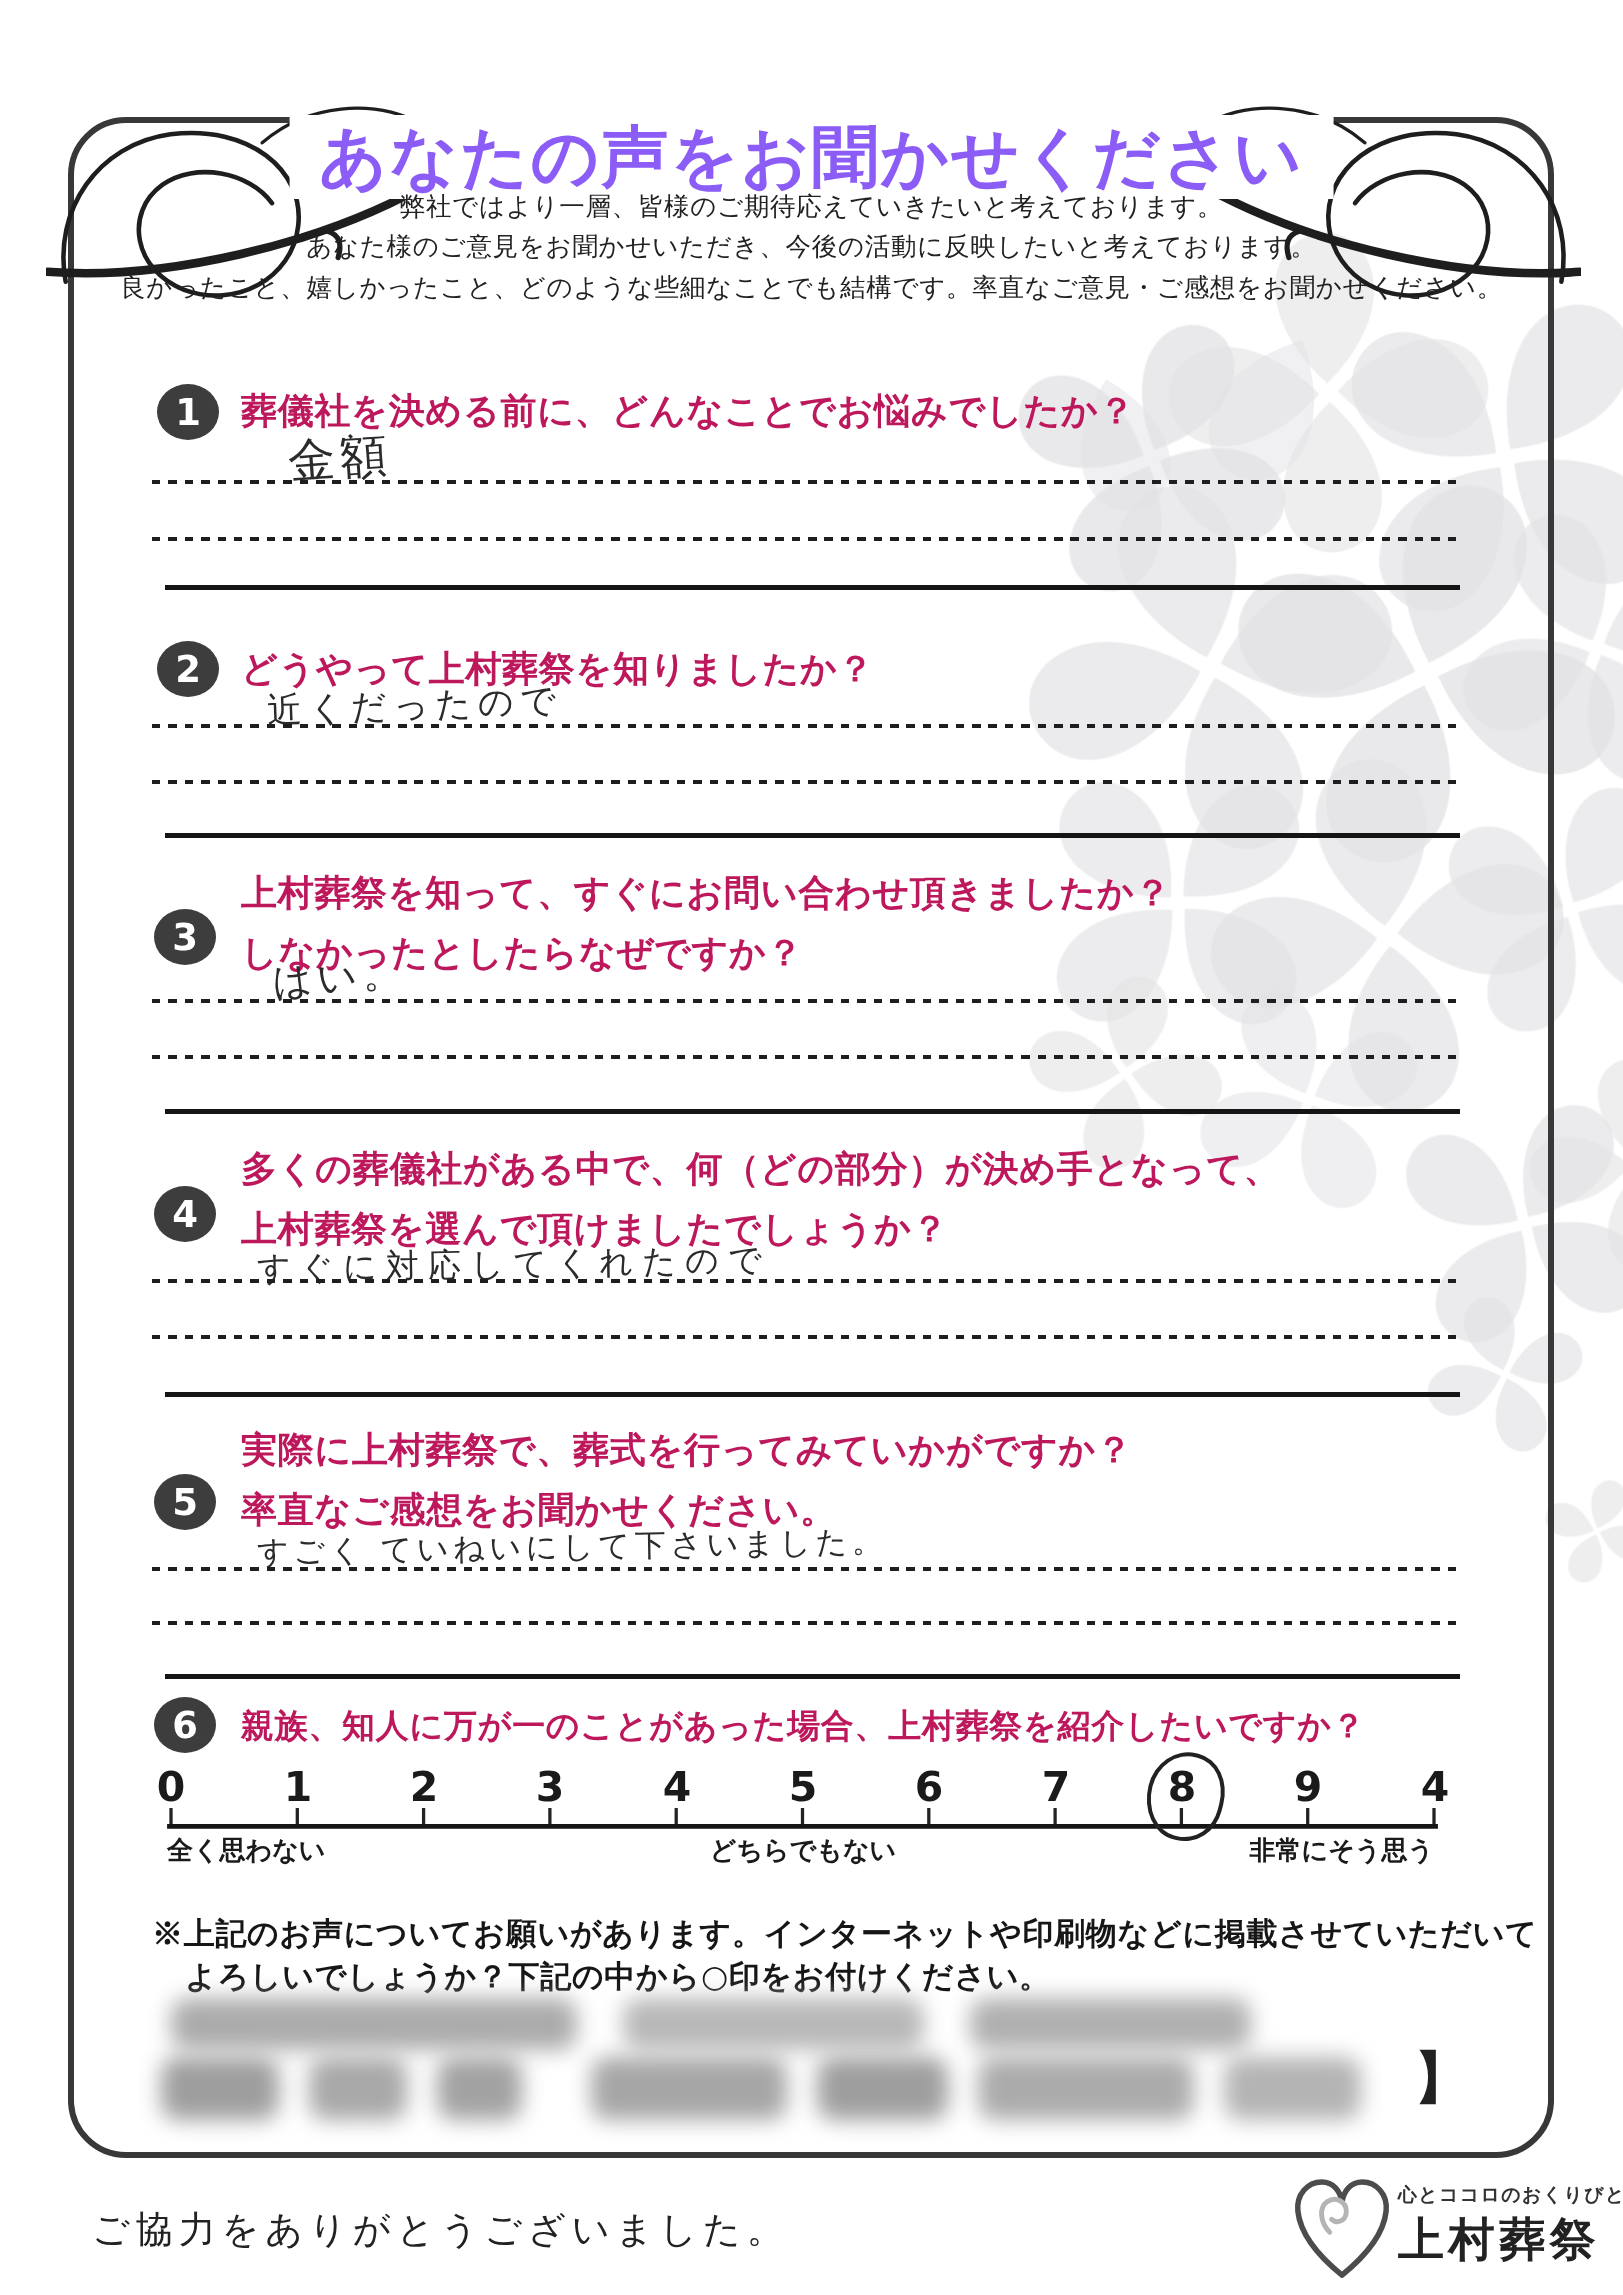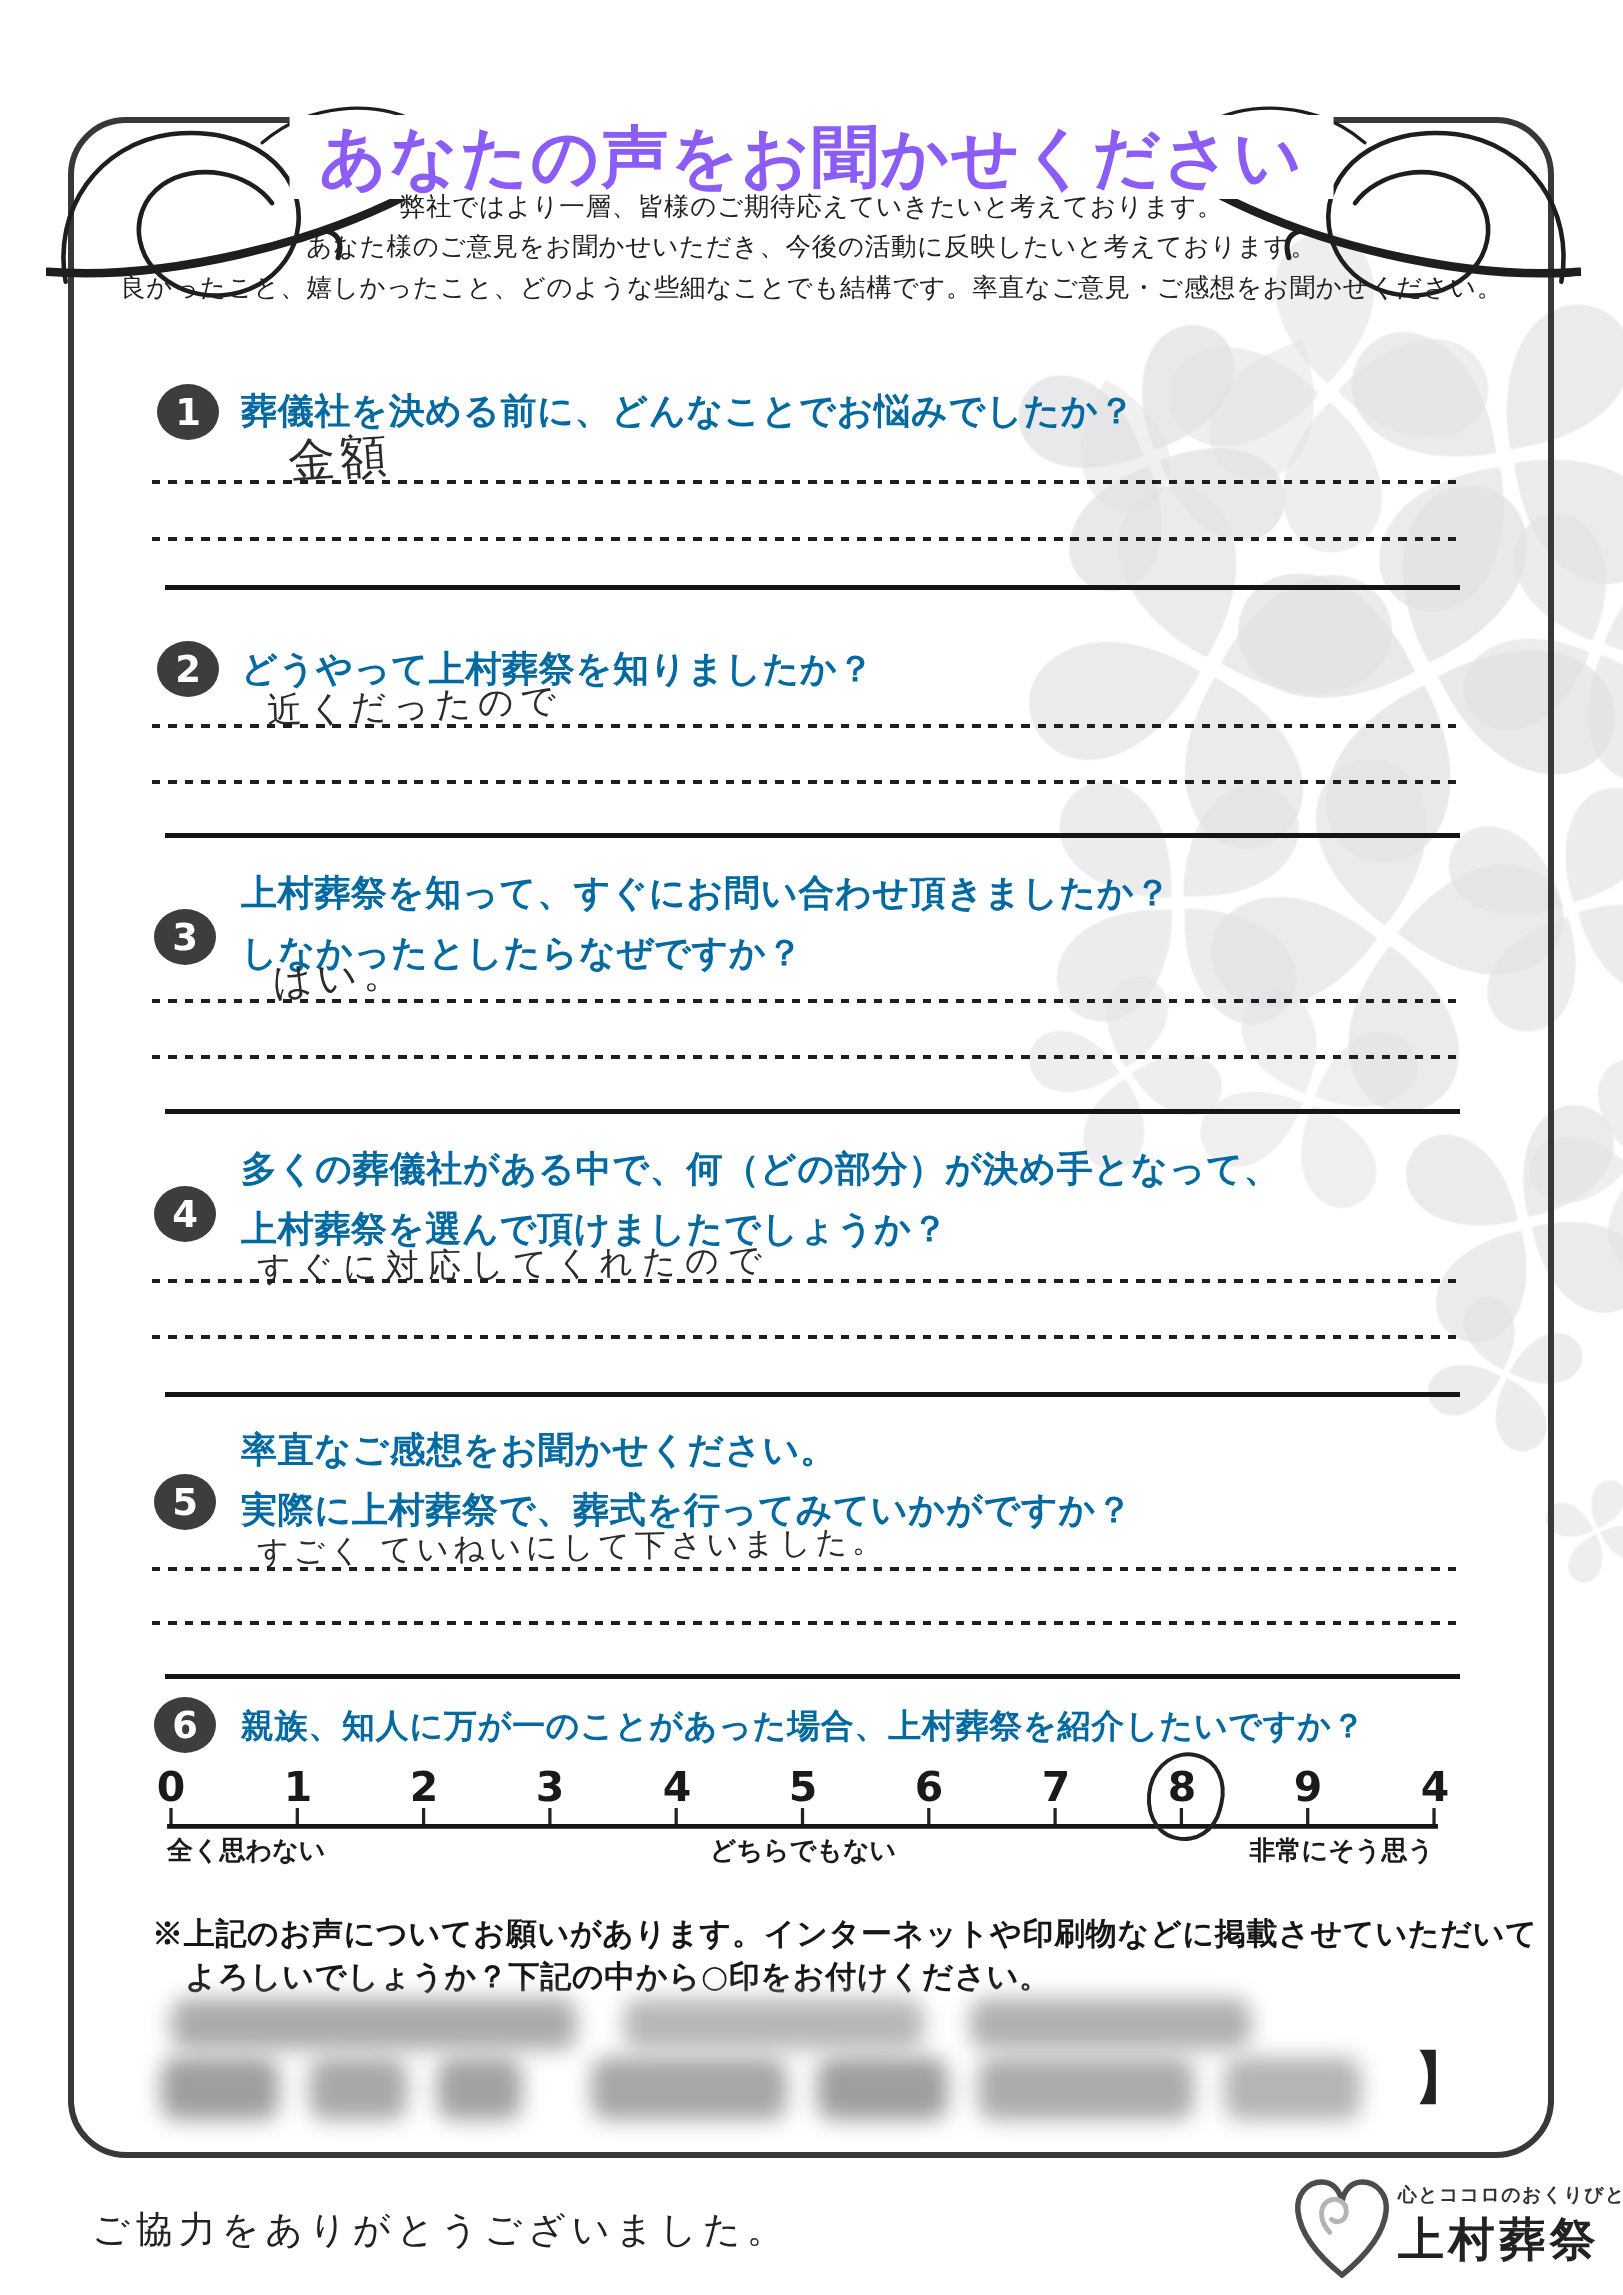--- a/index.html
+++ b/index.html
@@ -32,21 +32,21 @@
   }
   
   .badge{
     position:absolute;width:62px;height:56px;border-radius:50%;
     background:#3d3d3d;color:#ffffff;display:flex;align-items:center;justify-content:center;
     font-family:"DejaVu Sans","Liberation Sans",sans-serif;
     font-size:37px;font-weight:bold;z-index:5;
   }
   .qtext{
     position:absolute;left:241px;z-index:5;font-size:36px;font-weight:600;
-    color:#0369a1;letter-spacing:0.7px;line-height:1.66;white-space:nowrap;
+    color:#be185d;letter-spacing:0.7px;line-height:1.66;white-space:nowrap;
   }
   .qtext.small{font-size:33px;}
   .hand{
     position:absolute;z-index:5;color:#2b2b2b;white-space:nowrap;
     font-size:35px;letter-spacing:5.2px;
   }
   .dotline{
     position:absolute;left:152px;width:1308px;height:3.9px;z-index:5;
     background-image:repeating-linear-gradient(to right,#1e1e1e 0 8.5px,transparent 8.5px 16.4px);
   }
@@ -192,22 +192,22 @@
 </div>
 <div class="hand" style="left:257px;top:1242px;font-size:33px;letter-spacing:9.2px;transform:rotate(-1deg);">すぐに対応してくれたので</div>
 <div class="dotline" style="top:1279px;"></div>
 <div class="dotline" style="top:1335px;"></div>
 <div class="divider" style="top:1392px;"></div>
 
 <div class="badge" style="left:154px;top:1474px;">
     <span>5</span>
   </div>
 <div class="qtext" style="top:1420px;">
+  <div>実際に上村葬祭で、葬式を行ってみていかがですか？</div>
   <div>率直なご感想をお聞かせください。</div>
-  <div>実際に上村葬祭で、葬式を行ってみていかがですか？</div>
 </div>
 <div class="hand" style="left:257px;top:1526px;font-size:31px;letter-spacing:4.6px;transform:rotate(-1deg);">すごく ていねいにして下さいました。</div>
 <div class="dotline" style="top:1567px;"></div>
 <div class="dotline" style="top:1621px;"></div>
 <div class="divider" style="top:1674px;"></div>
 
 <div class="badge" style="left:154px;top:1697px;">
     <span>6</span>
   </div>
 <div class="qtext small" style="top:1699px;">親族、知人に万が一のことがあった場合、上村葬祭を紹介したいですか？</div>

